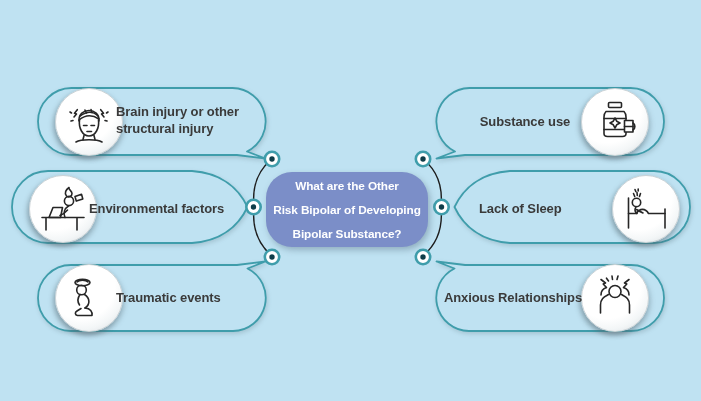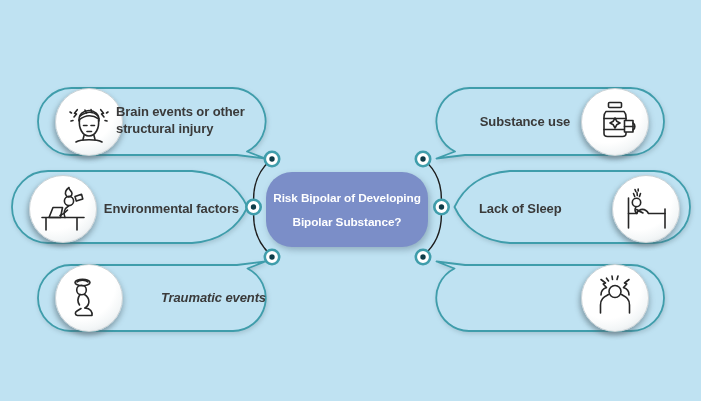--- a/index.html
+++ b/index.html
@@ -38,22 +38,22 @@
     display:flex; align-items:center; justify-content:center;
   }
   .icn svg{stroke:#262626; fill:none; stroke-width:1.6; stroke-linecap:round; stroke-linejoin:round;}
   .i0{left:55px; top:88px;}  .i1{left:29px; top:175px;}  .i2{left:55px; top:264px;}
   .i3{left:581px; top:88px;} .i4{left:612px; top:175px;} .i5{left:581px; top:264px;}
   .lbl{
     position:absolute; color:var(--label_color,#3a3a3a); font-size:13px; font-weight:bold;
     line-height:17px; letter-spacing:-0.1px;
   }
   .t0{left:116px; top:103px; width:142px; text-align:left;}
-  .t1{left:89px;  top:200px; width:150px; text-align:right;}
-  .t2{left:116px; top:289px; width:150px; text-align:right;font-style:italic;}
+  .t1{left:89px;  top:200px; width:150px; text-align:left;}
+  .t2{left:116px; top:289px; width:150px; text-align:left;}
   .t3{left:445px; top:113px; width:160px; text-align:center;}
   .t4{left:479px; top:200px; width:160px; text-align:left;}
   .t5{left:433px; top:289px; width:160px; text-align:center;}
 </style>
 </head>
 <body>
 
 <div class="stage">
 
   <svg class="wires" width="701" height="401" viewBox="0 0 701 401">
@@ -92,20 +92,21 @@
       <circle class="dot-outer" cx="441.5" cy="207" r="7.2"></circle>
         <circle class="dot-inner" cx="441.5" cy="207" r="2.7"></circle>
       </g>
     <g>
       <circle class="dot-outer" cx="423" cy="257" r="7.2"></circle>
         <circle class="dot-inner" cx="423" cy="257" r="2.7"></circle>
       </g>
   </svg>
 
   <div class="center-node">
+    <span>What are the Other</span>
     <span>Risk Bipolar of Developing</span>
     <span>Bipolar Substance?</span>
   </div>
 
   <div class="icn i0">
     <svg width="48" height="48" viewBox="0 0 48 48">
       <path d="M14.5,22 c-1,8 3,16 9.5,16 c6.5,0 10.5,-8 9.5,-16"></path>
       <path d="M14,23 C13,9 35,9 34,23"></path>
       <path d="M14,22 C21,16 28,17 34,21"></path>
       <path d="M15,18 C22,13 28,13 33,18"></path>
@@ -170,21 +171,22 @@
       <path d="M15.5,13.5 c-3.5,1 -5.5,4 -5.5,7.5"></path>
       <path d="M38.5,39 v-8 c0,-7 -4.5,-8.5 -8,-10.5"></path>
       <path d="M32.5,13.5 c3.5,1 5.5,4 5.5,7.5"></path>
       <path d="M10,5.5 l4.5,3.5 -2.3,1 3,3.3"></path>
       <path d="M38,5.5 l-4.5,3.5 2.3,1 -3,3.3"></path>
       <path d="M21.5,5.5 l-0.5,-3.5 M26,5.5 l1,-3.5 M17.5,7 l-2,-2.8"></path>
     </svg>
   </div>
 
   <div class="lbl t0">
-    <span style="display:block">Brain events or other</span>
+    <span style="display:block">Brain injury or other</span>
     <span style="display:block">structural injury</span>
   </div>
   <div class="lbl t1">Environmental factors</div>
   <div class="lbl t2">Traumatic events</div>
   <div class="lbl t3">Substance use</div>
   <div class="lbl t4">Lack of Sleep</div>
+  <div class="lbl t5">Anxious Relationships</div>
 
 </div>
 
 </body></html>

